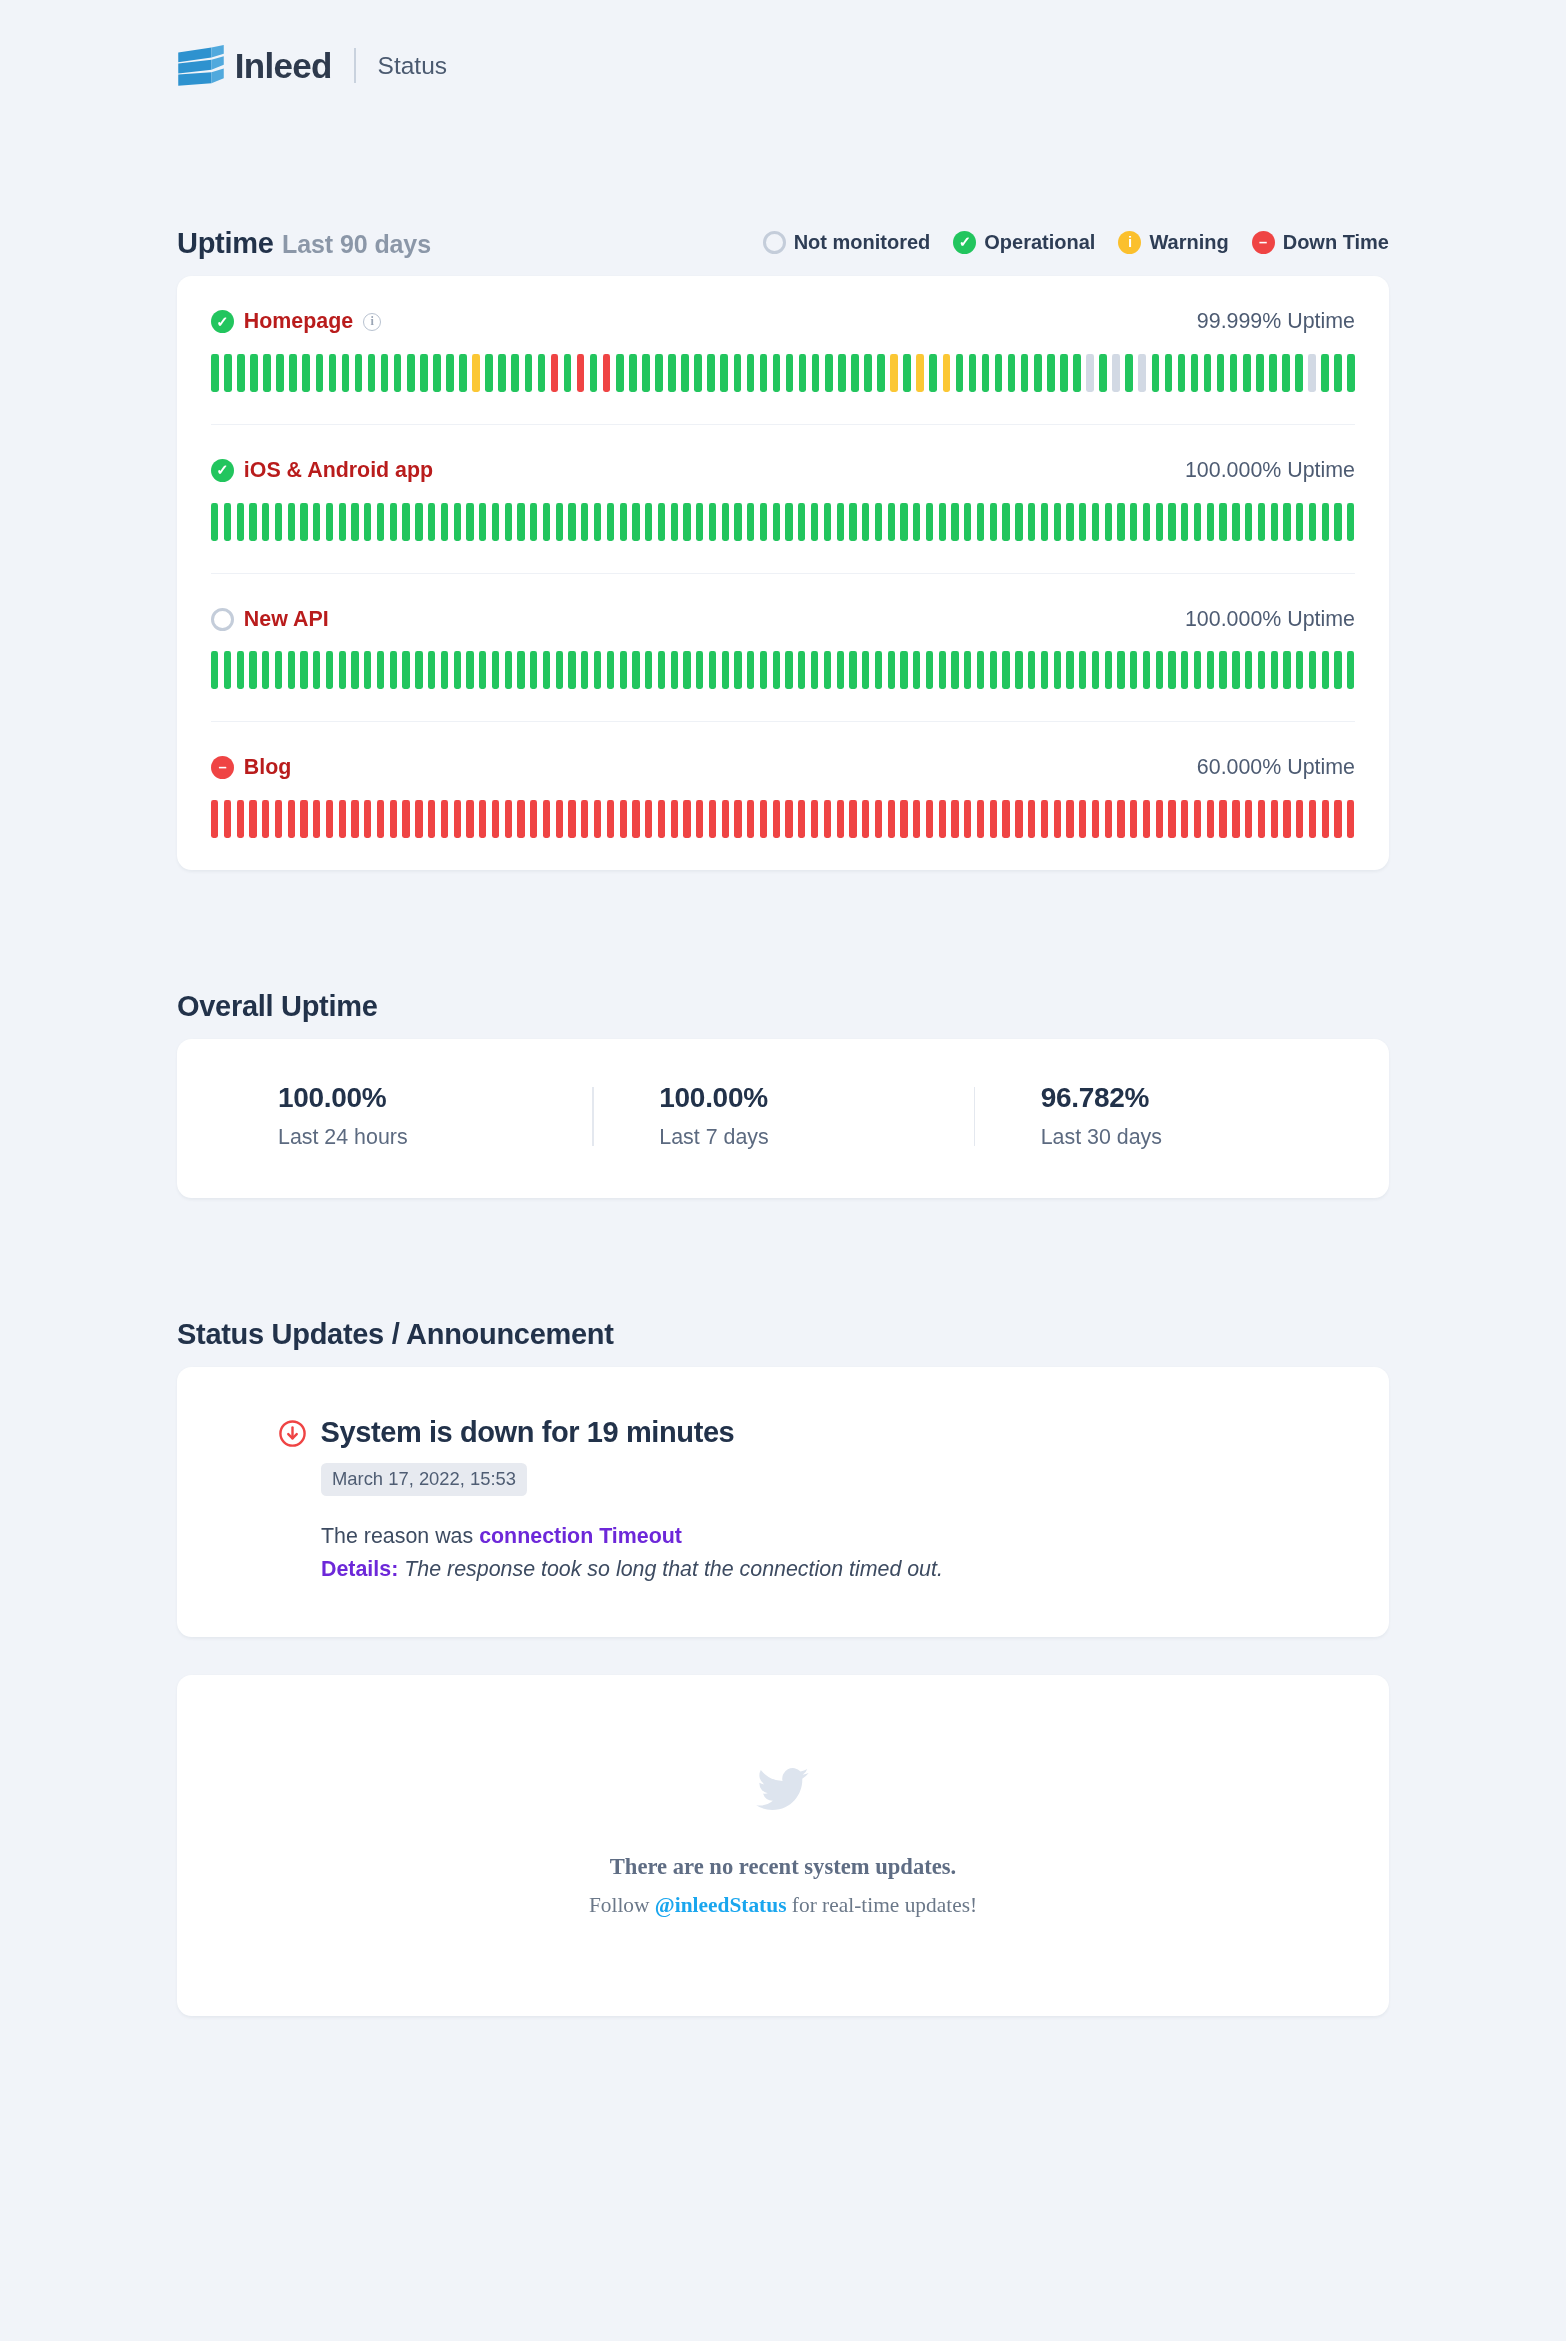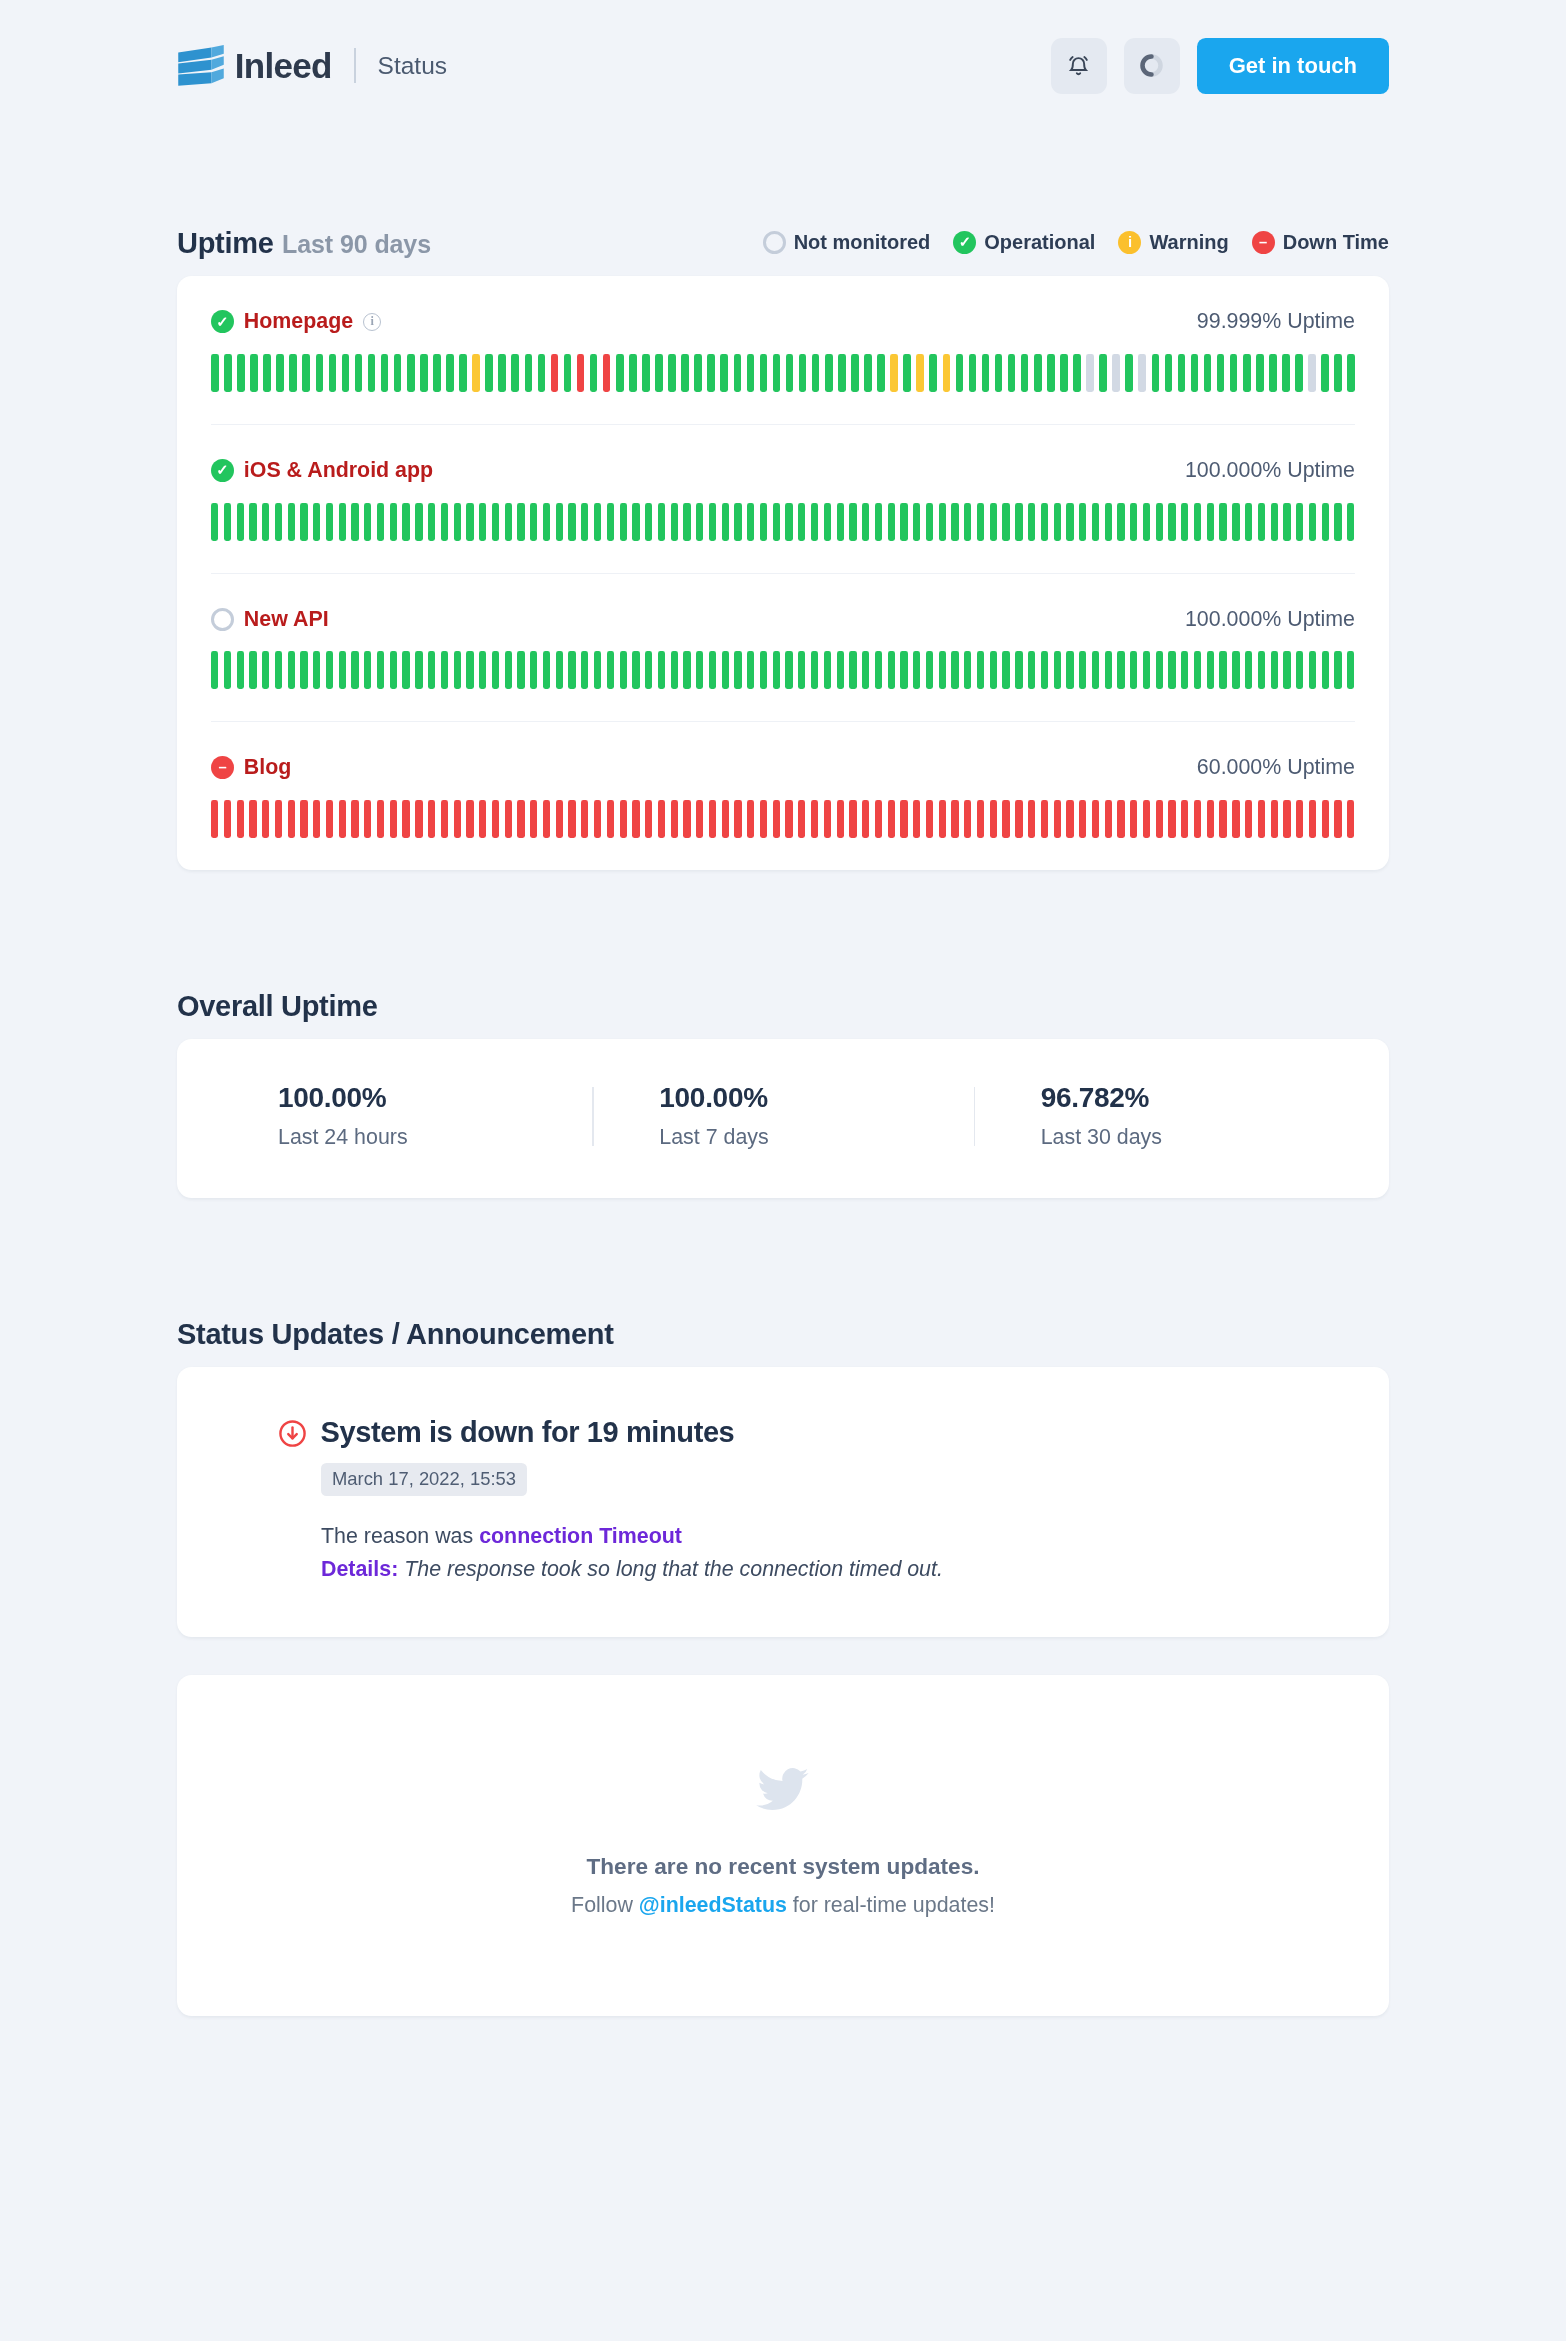--- a/index.html
+++ b/index.html
@@ -218,20 +218,21 @@
   .ann-line i { font-style: italic; color: #3d4b61; }
 
   
   .tw-card {
     background: #ffffff;
     border-radius: 14.7px;
     box-shadow: 0 1.2px 3.1px rgba(26,40,64,0.05);
     padding: 92px 0 98px 0;
     text-align: center;
     margin-top: 38px;
+    font-family: Liberation Serif, serif;
   }
   .tw-bird { margin: 0 auto 39px auto; display: block; }
   .tw-title { font-size: 22.6px; font-weight: 700; color: #5f6d84; }
   .tw-sub { margin-top: 13.5px; font-size: 21.4px; color: #6b7889; }
   .tw-sub a { color: #1aa6ee; text-decoration: none; font-weight: 700; }
 
   
   .footer {
     display: flex;
     align-items: center;
@@ -252,37 +253,20 @@
         <polygon points="2,30 56,24 56,40 2,46" fill="#2e92cf"></polygon>
         <polygon points="56,24 76,18 76,32 56,40" fill="#51a9dd"></polygon>
         <polygon points="2,48 56,44 56,62 2,66" fill="#2e92cf"></polygon>
         <polygon points="56,44 76,38 76,54 56,62" fill="#51a9dd"></polygon>
       </svg>
       <span class="logo-word">Inleed</span>
       <span class="brand-sep"></span>
       <span class="brand-sub">Status</span>
     </div>
     <div class="header-spacer"></div>
-    <div class="header-actions">
-      <button class="icon-btn">
-        <svg width="27" height="28" viewBox="0 0 24 24" fill="none" stroke="#3a4658" stroke-width="1.7" stroke-linecap="round">
-          <path d="M7 10a5 5 0 0 1 10 0c0 4 1.5 5.5 1.5 5.5h-13S7 14 7 10z"></path>
-          <path d="M10.5 18.5a1.8 1.8 0 0 0 3 0"></path>
-          <path d="M4.6 6.6A7.2 7.2 0 0 1 6.8 4"></path>
-          <path d="M19.4 6.6A7.2 7.2 0 0 0 17.2 4"></path>
-        </svg>
-      </button>
-      <button class="icon-btn">
-        <svg width="27" height="27" viewBox="0 0 24 24">
-          <circle cx="12" cy="12" r="8" fill="none" stroke="#cfd6e0" stroke-width="4"></circle>
-          <path d="M12 4 a8 8 0 0 0 0 16" fill="none" stroke="#5b6678" stroke-width="4" stroke-linecap="round"></path>
-        </svg>
-      </button>
-      <button class="cta-btn">Get in touch</button>
-    </div>
   </div>
 
 
   <div class="section">
     <div class="section-head">
       <div class="section-title">
         <span>Uptime</span><span class="muted">Last 90 days</span>
       </div>
       <div class="head-spacer"></div>
       <div class="legend">

